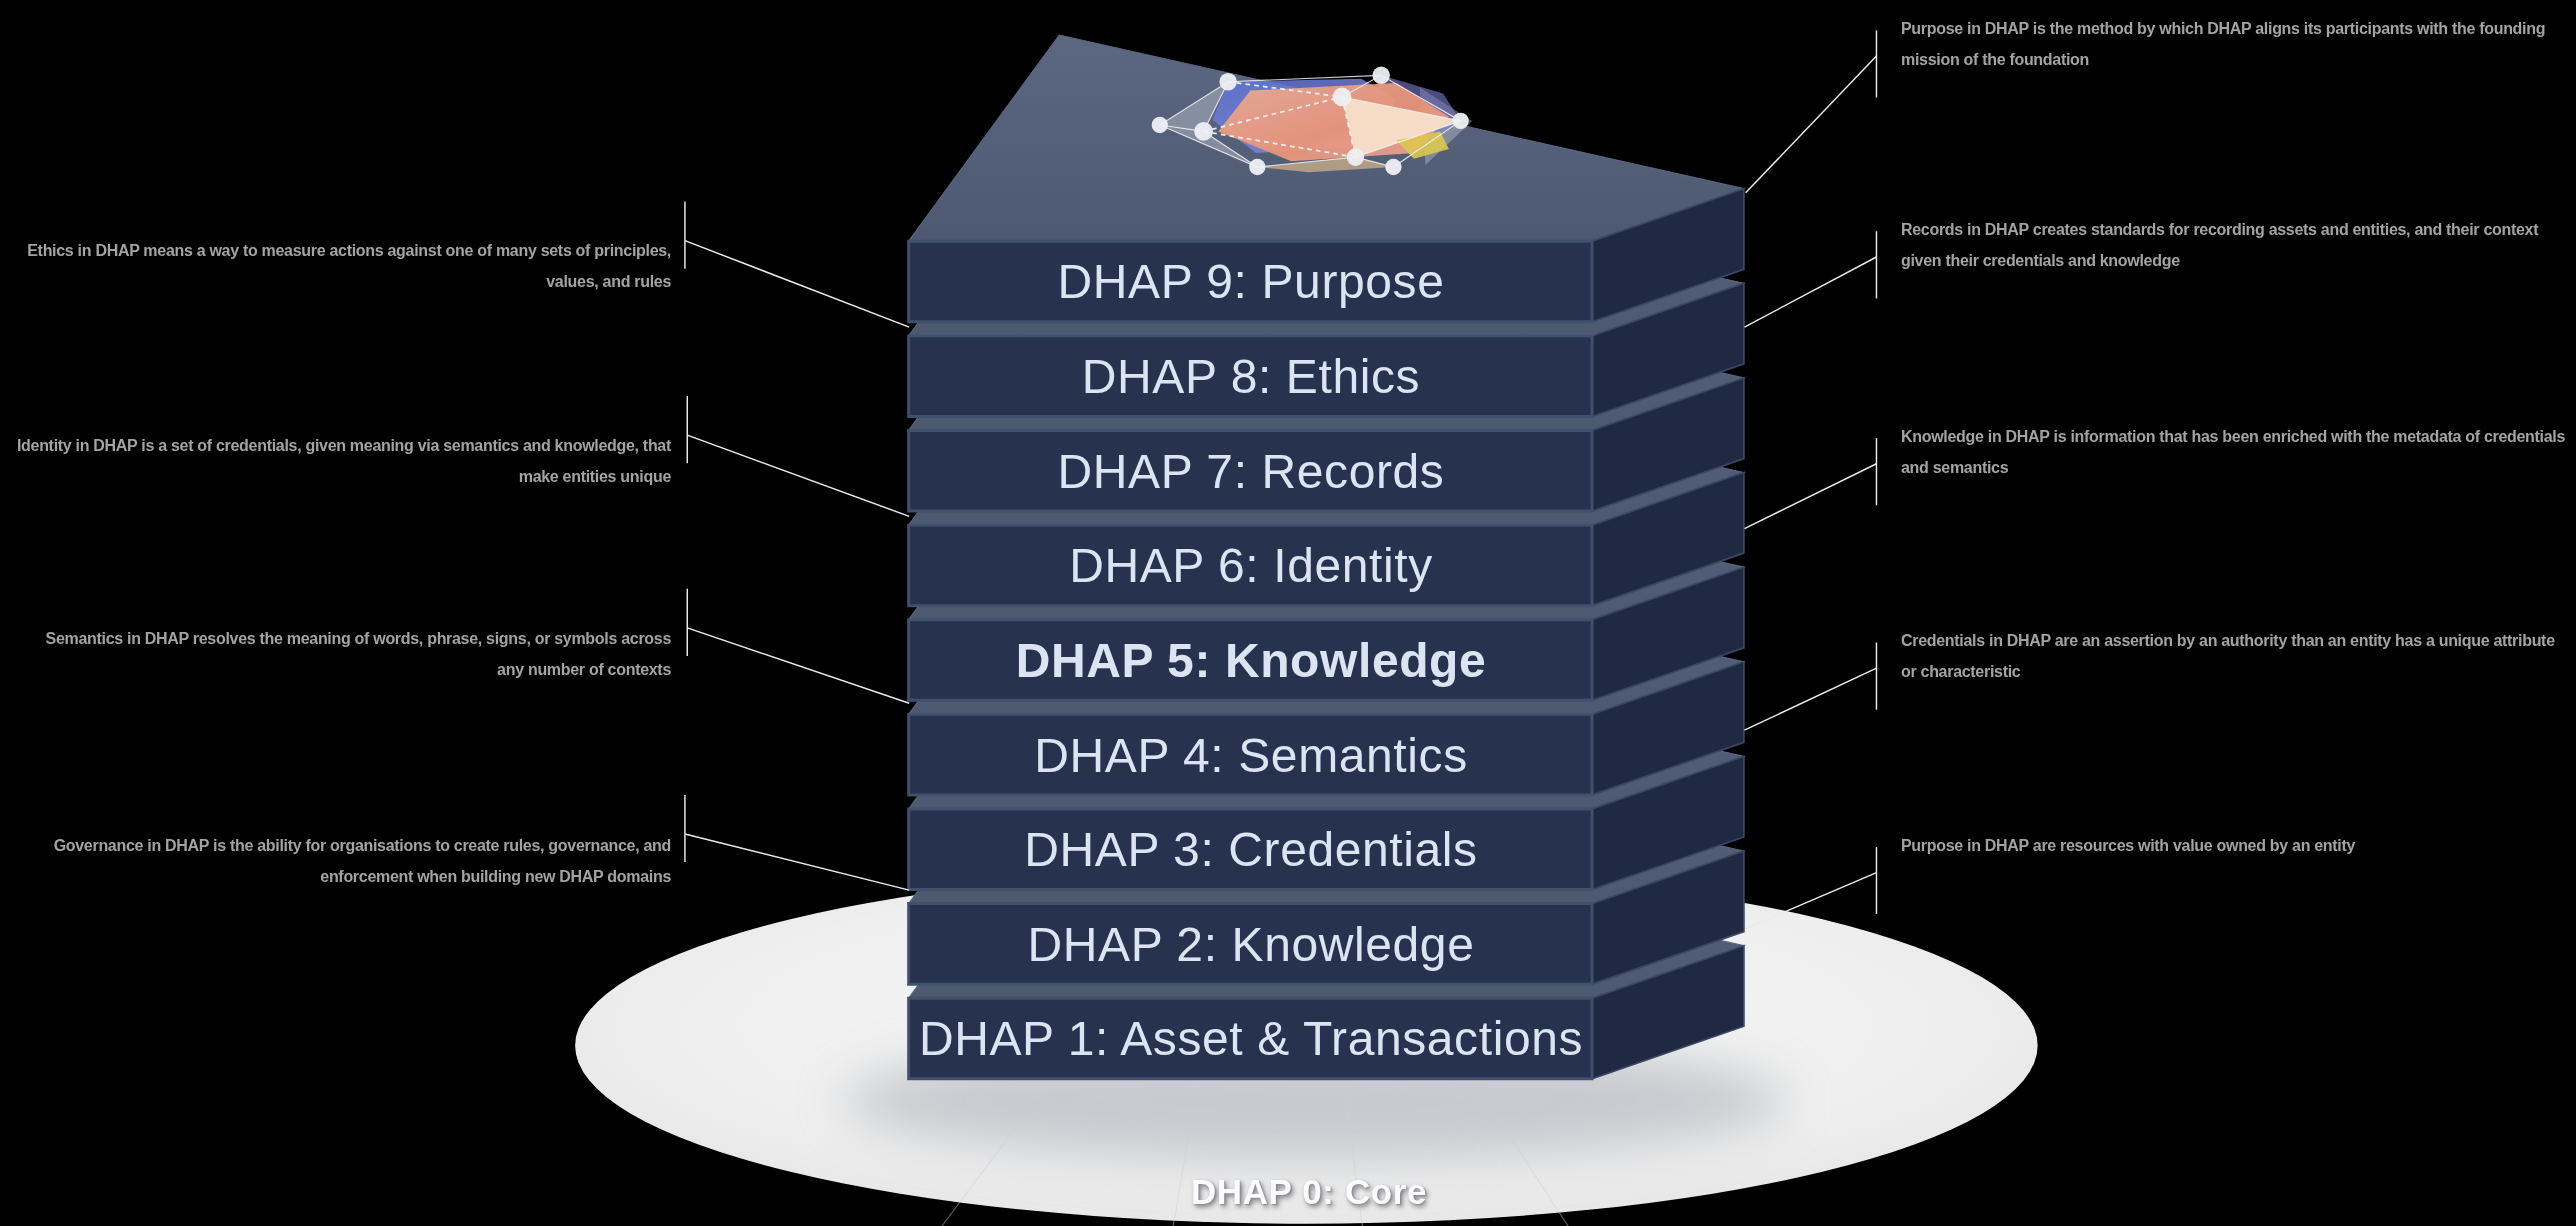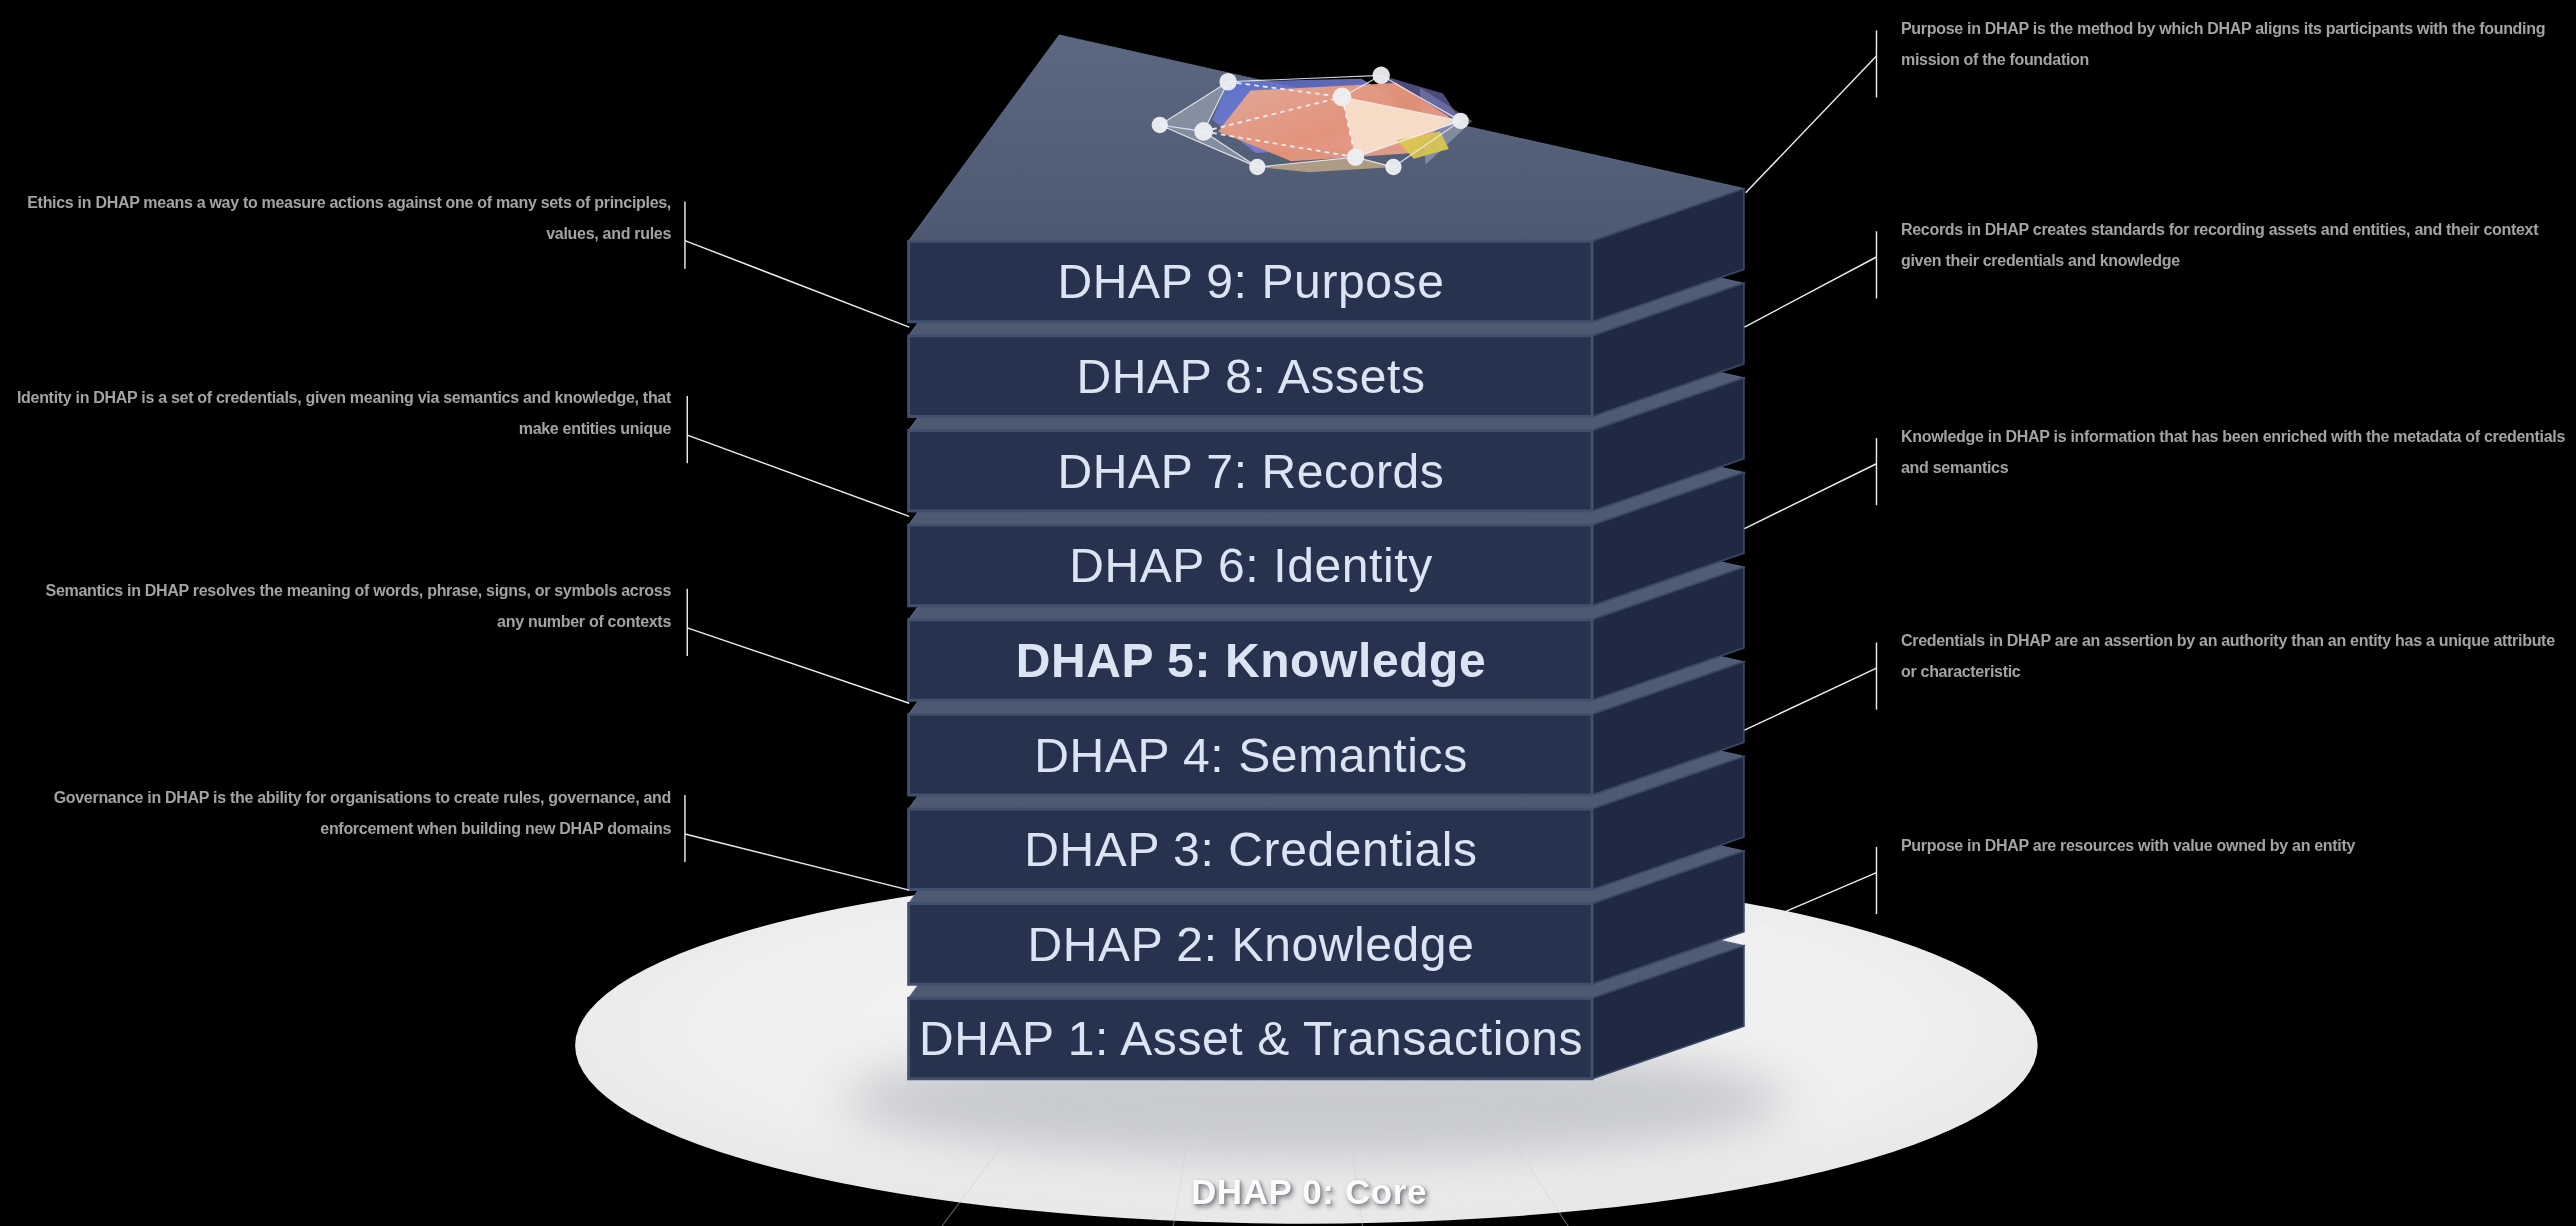--- a/index.html
+++ b/index.html
@@ -8,21 +8,21 @@
           font-family:"Liberation Sans",sans-serif;}
   #scene{position:absolute;left:0;top:0;}
 
   
   .layer-label{position:absolute;left:909px;width:684px;height:81px;
     display:flex;align-items:center;justify-content:center;
     color:#dae4f3;font-size:48px;font-weight:400;letter-spacing:0.6px;white-space:nowrap;text-align:center;}
 
   
   .ann{position:absolute;color:#a3a3a3;font-size:16px;line-height:31px;font-weight:600;letter-spacing:-0.3px;}
-  .ann.left{left:15px;width:656px;text-align:right;}
+  .ann.left{left:15px;width:656px;text-align:right;margin-top:48px;}
   .ann.right{left:1901px;width:666px;text-align:left;}
   #ann-ethics{top:187px}
   #ann-identity{top:382px}
   #ann-semantics{top:575px}
   #ann-governance{top:782px}
   #ann-purpose{top:13px}
   #ann-records{top:214px}
   #ann-knowledge{top:421px}
   #ann-credentials{top:625px}
   #ann-assets{top:830px}
@@ -175,21 +175,21 @@
       </g>
       <g>
         <line x1="3212" y1="1450" x2="3212" y2="1565"></line>
         <line x1="3212" y1="1494" x2="2988" y2="1590"></line>
       </g>
     </g>
   </svg>
 
   <div id="layer-labels">
       <div class="layer-label" style="top: 241px;">DHAP 9: Purpose</div>
-      <div class="layer-label" style="top: 336px;">DHAP 8: Assets</div>
+      <div class="layer-label" style="top: 336px;">DHAP 8: Ethics</div>
       <div class="layer-label" style="top: 431px;">DHAP 7: Records</div>
       <div class="layer-label" style="top: 525px;">DHAP 6: Identity</div>
       <div class="layer-label" style="top: 620px; font-weight: bold;">DHAP 5: Knowledge</div>
       <div class="layer-label" style="top: 715px;">DHAP 4: Semantics</div>
       <div class="layer-label" style="top: 809px;">DHAP 3: Credentials</div>
       <div class="layer-label" style="top: 904px;">DHAP 2: Knowledge</div>
       <div class="layer-label" style="top: 998px;">DHAP 1: Asset &amp; Transactions</div>
     </div>
 
   <div id="base-label">DHAP 0: Core</div>

